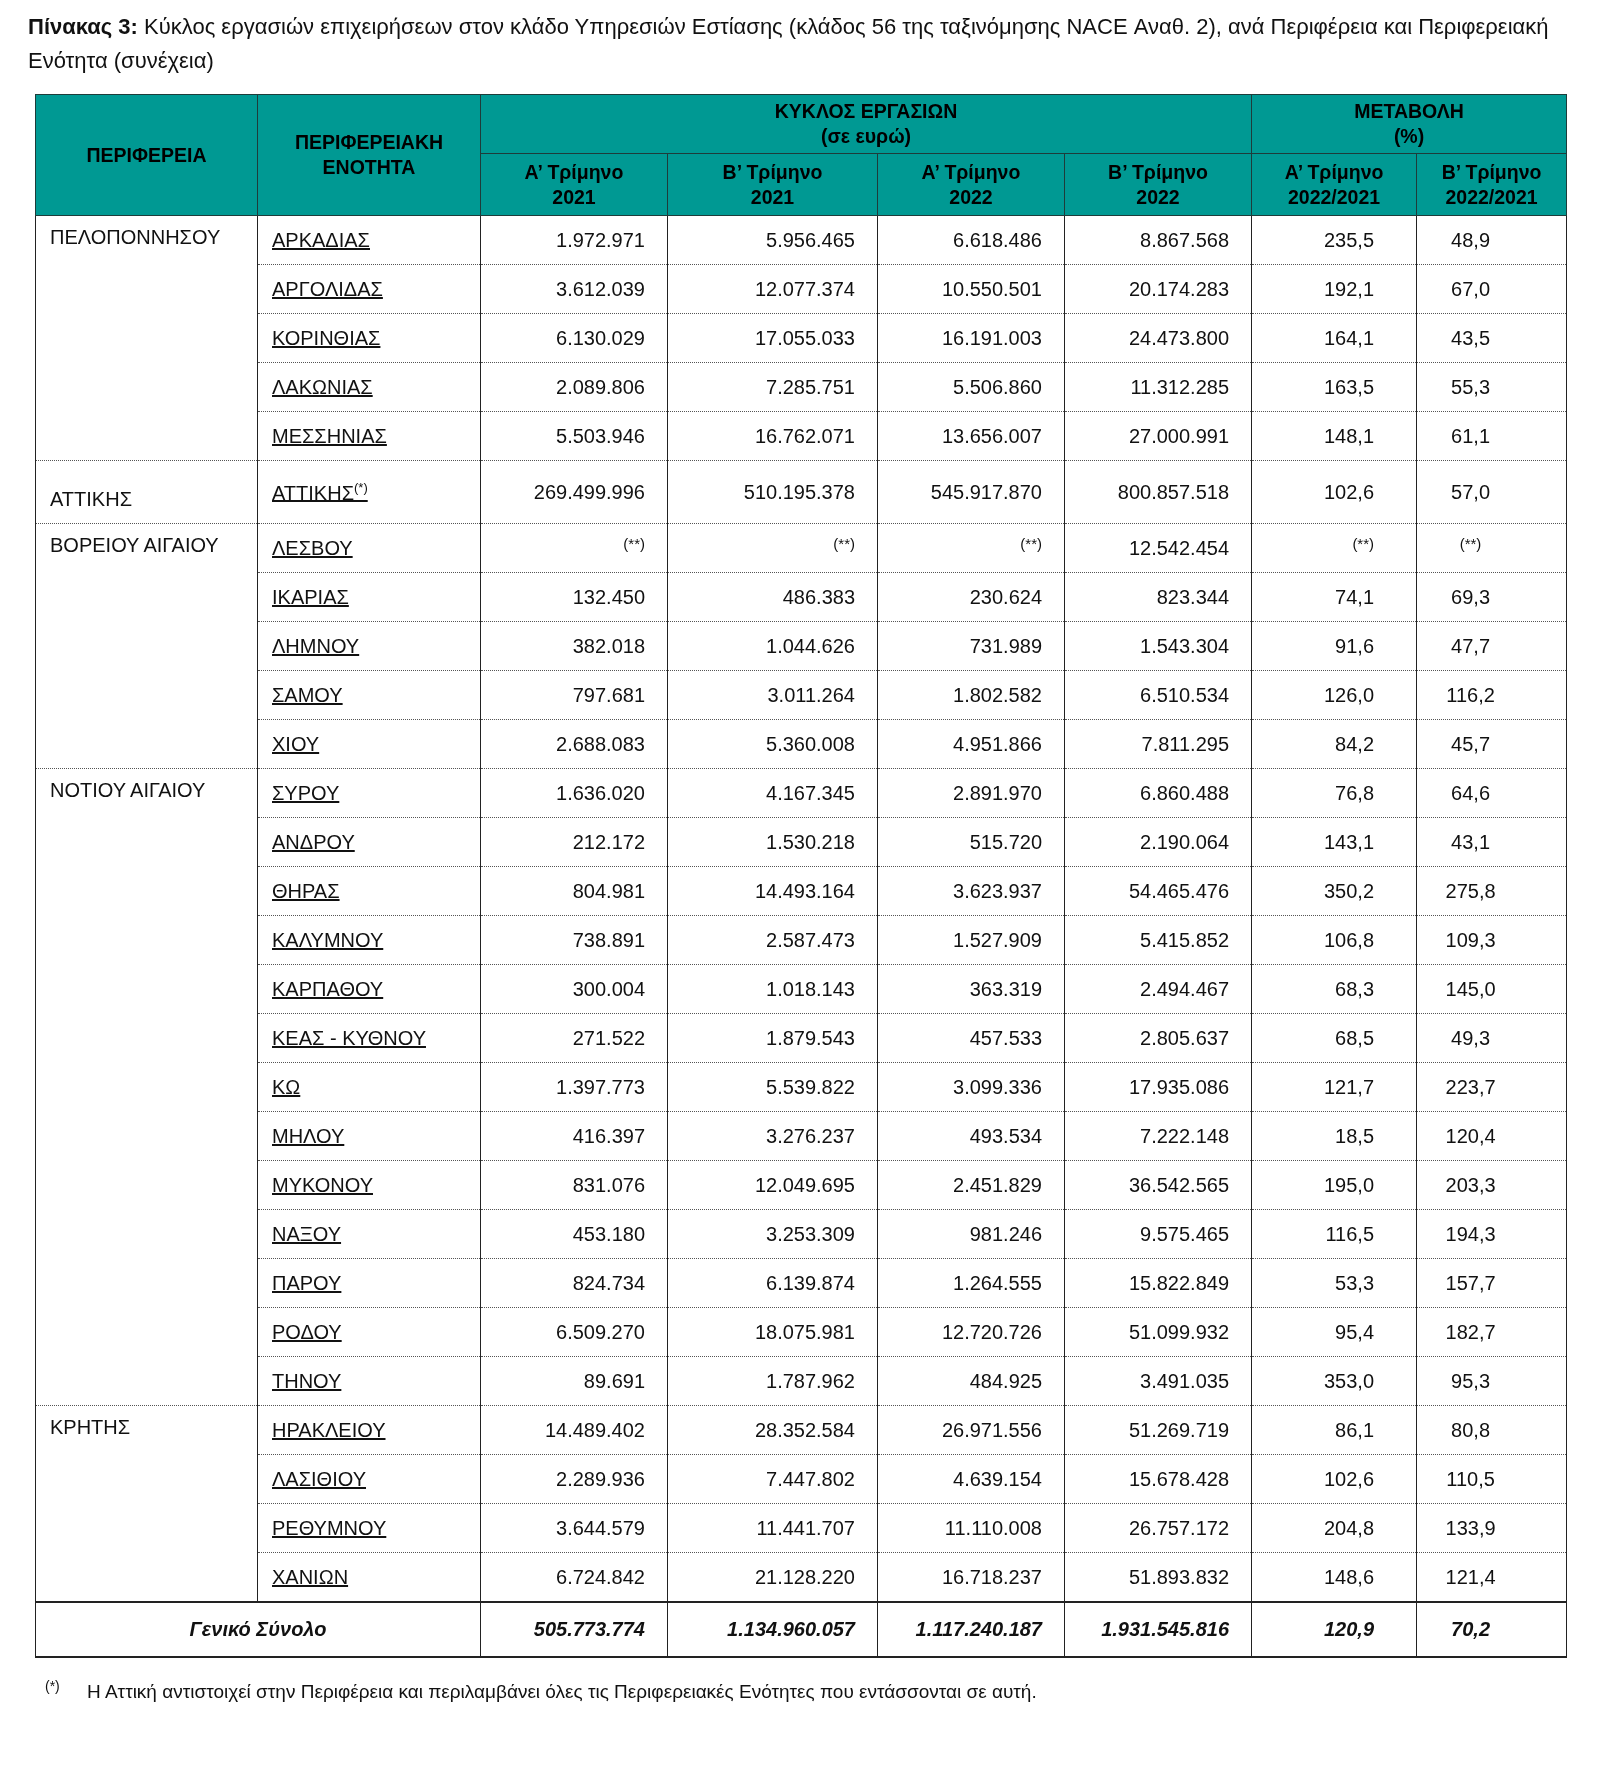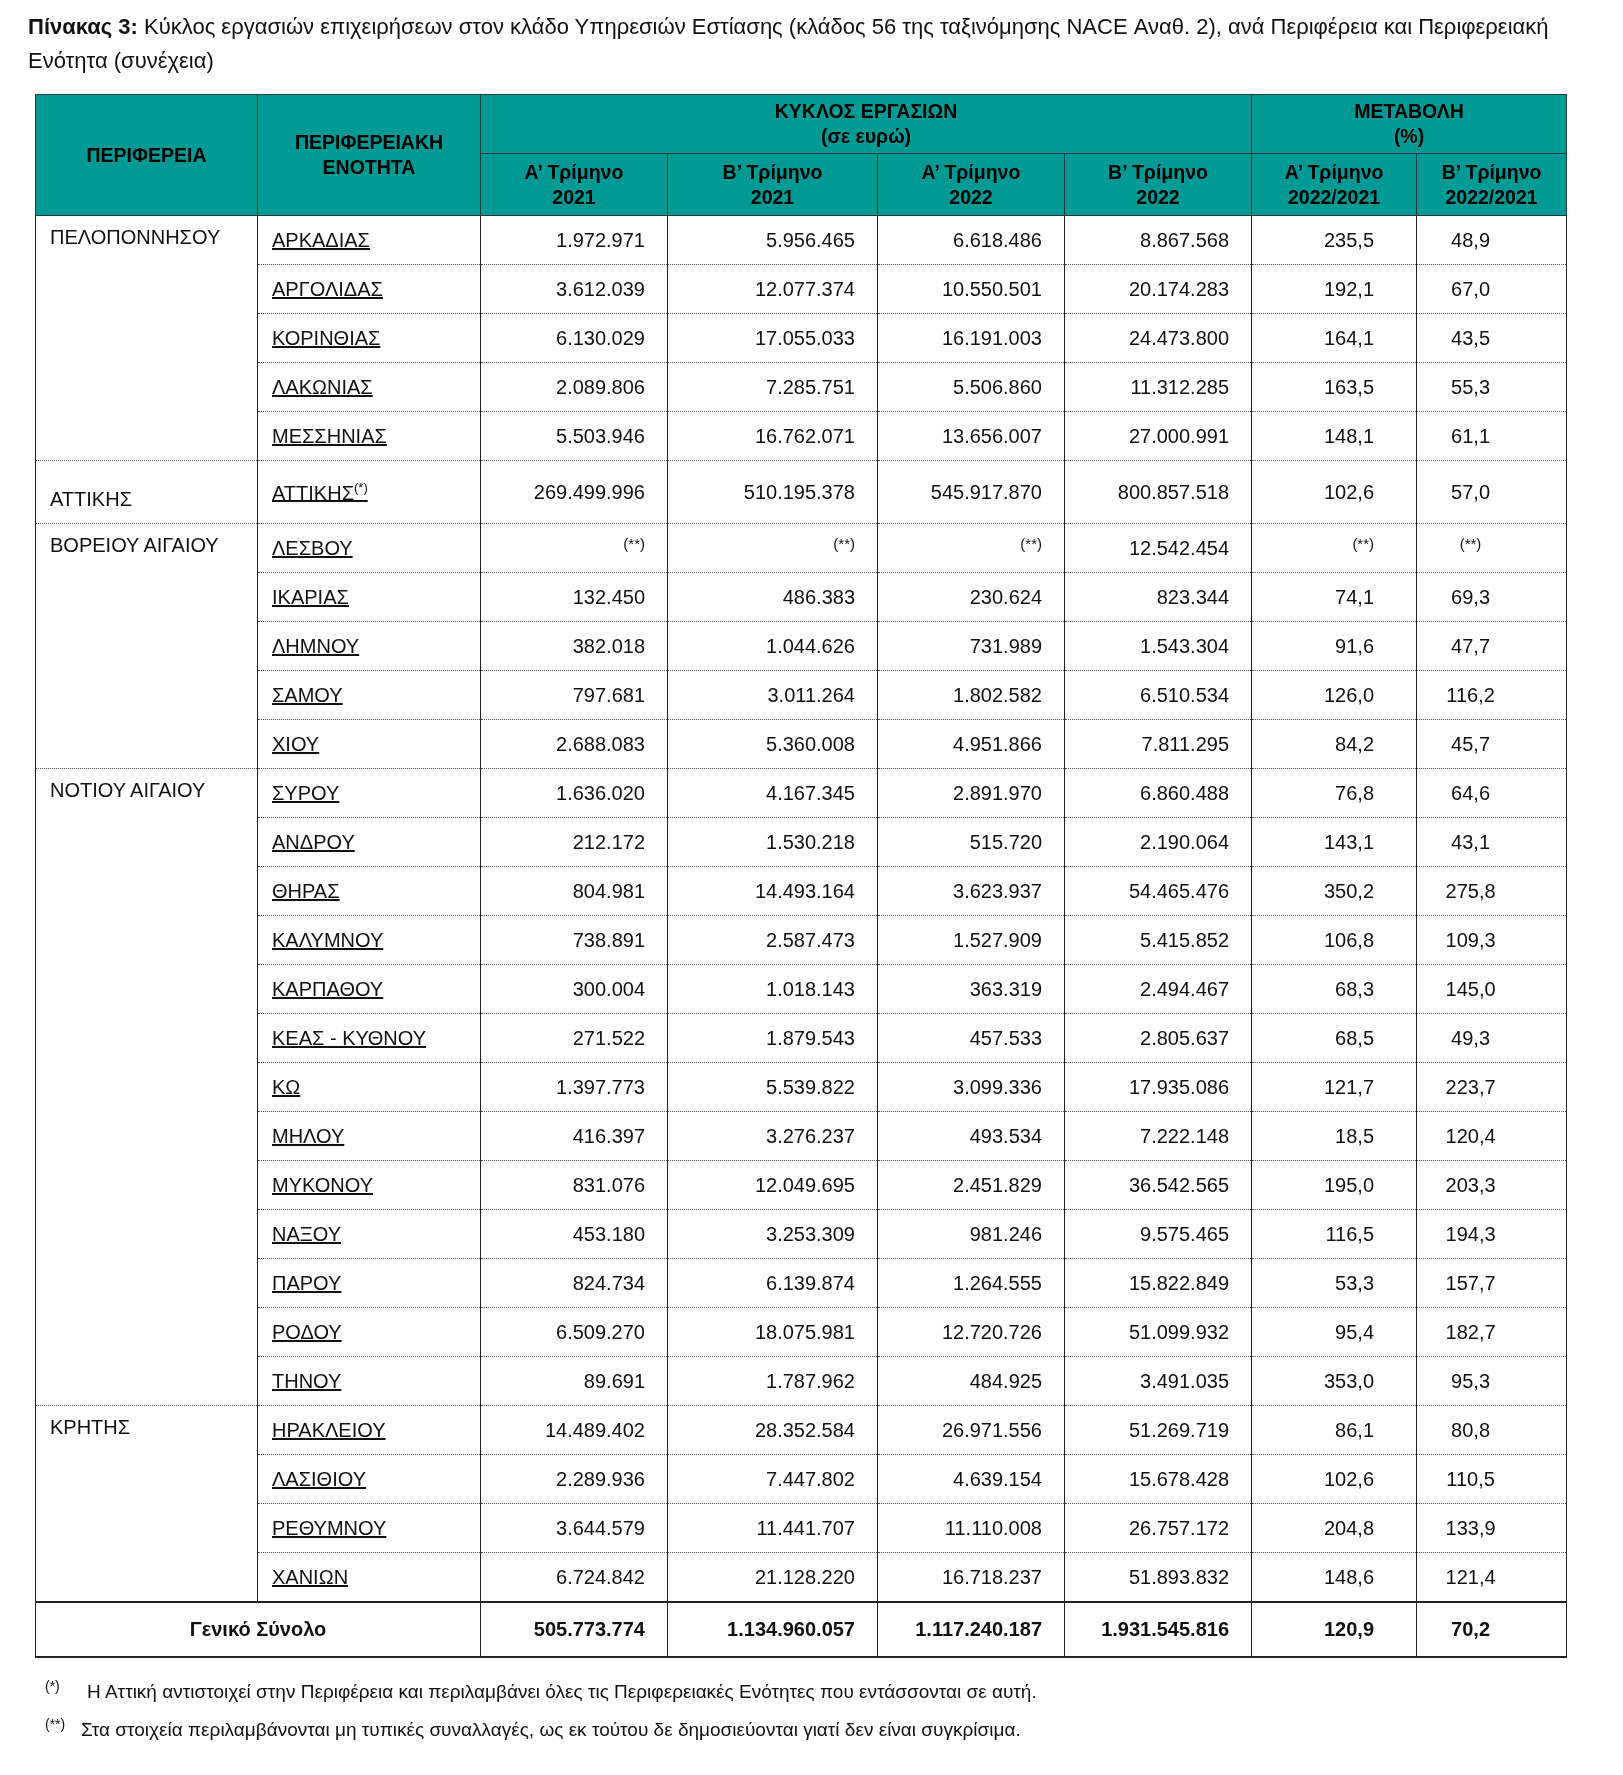--- a/index.html
+++ b/index.html
@@ -16,21 +16,21 @@
   td { border-left:1.5px solid #222; border-right:1.5px solid #222; height:48px; padding:0; }
   tbody tr td { border-bottom:1.5px dotted #555; }
   td.reg { vertical-align:top; padding:10px 0 0 14px; border-bottom:none; }
   td.reg.last { border-bottom:1.5px dotted #555; }
   td.unit { padding-left:14px; text-align:left;text-decoration:underline; }
   td.num { text-align:right; padding-right:22px; }
   td.pct { text-align:right; padding-right:42px; }
   td.pct2 { text-align:center; padding-right:42px; }
   .na { font-size:15px; vertical-align:8px; }
   sup { font-size:13px; }
-  tr.total td { height:53px; font-weight:bold; border-top:2.5px solid #222; border-bottom:2.5px solid #222; }
+  tr.total td { height:53px; font-weight:bold; border-top:2.5px solid #222; border-bottom:2.5px solid #222;font-style:italic; }
   td.totlabel { text-align:center; }
   .notes { position:absolute; left:45px; top:1670px; font-size:19px; line-height:33px; }
   .notes .mk { font-size:14px; vertical-align:7px; display:inline-block; width:42px; }
   .notes .mk2 { font-size:14px; vertical-align:7px; display:inline-block; width:36px; }
 </style>
 </head>
 <body>
 
 <div class="caption">
   <b>Πίνακας 3:</b><span> Κύκλος εργασιών επιχειρήσεων στον κλάδο Υπηρεσιών Εστίασης (κλάδος 56 της ταξινόμησης NACE Αναθ. 2), ανά Περιφέρεια και Περιφερειακή Ενότητα (συνέχεια)</span>
@@ -330,14 +330,13 @@
       <td class="num">1.117.240.187</td>
       <td class="num">1.931.545.816</td>
       <td class="pct">120,9</td>
       <td class="pct2">70,2</td>
     </tr>
   </tfoot>
 </table>
 
 <div class="notes">
   <div><span class="mk">(*)</span><span>Η Αττική αντιστοιχεί στην Περιφέρεια και περιλαμβάνει όλες τις Περιφερειακές Ενότητες που εντάσσονται σε αυτή.</span></div>
-  <div><span class="mk2">(**)</span><span>Στα στοιχεία περιλαμβάνονται μη τυπικές συναλλαγές, ως εκ τούτου δε δημοσιεύονται γιατί δεν είναι συγκρίσιμα.</span></div>
 </div>
 
 </body></html>

